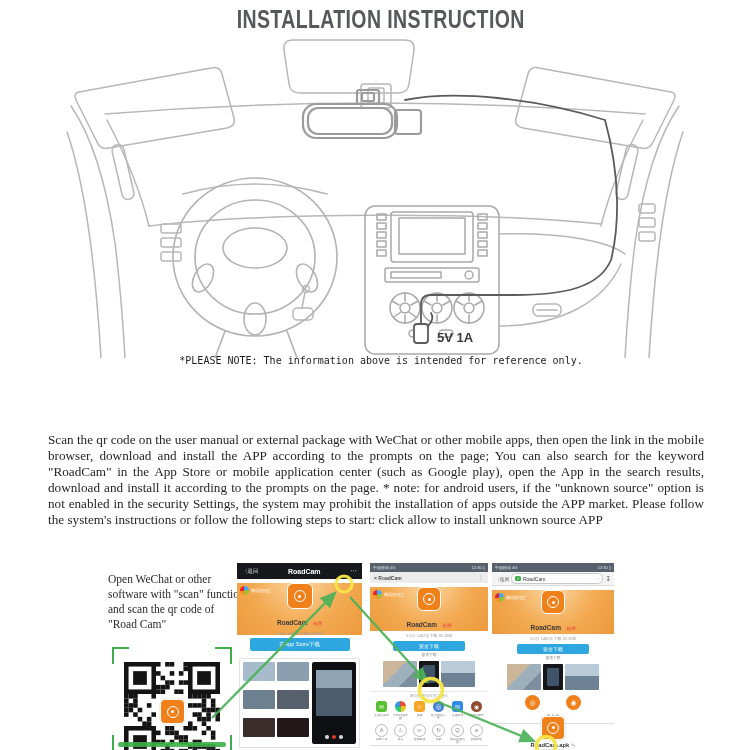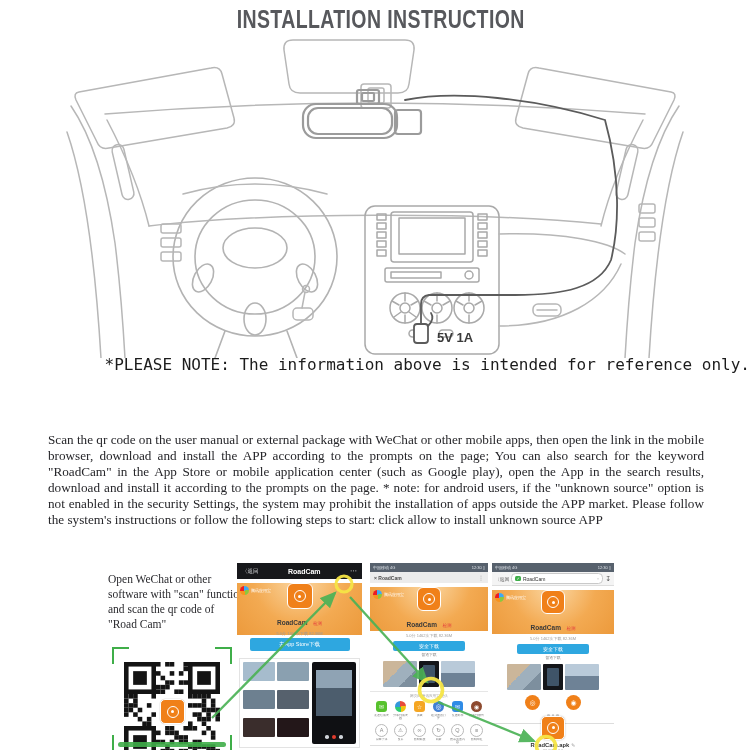--- a/index.html
+++ b/index.html
@@ -4,23 +4,23 @@
 <style>
   html,body{margin:0;padding:0;background:#fff;}
   .page{position:relative;width:750px;height:750px;background:#fff;overflow:hidden;
         font-family:"Liberation Sans",sans-serif;}
   
   .h-wrap{position:absolute;left:0;right:0;display:flex;justify-content:center;}
   .big-title{font-weight:bold;color:#57585c;transform:scaleX(0.78);transform-origin:center;
              white-space:nowrap;letter-spacing:0.5px;}
   .t1{top:5px;padding-left:12px;} .t1 .big-title{font-size:25px;}
   .t2{top:390px;} .t2 .big-title{font-size:23px;}
-  .note-line{position:absolute;top:355px;left:12px;right:0;text-align:right;
+  .note-line{position:absolute;top:355px;left:12px;right:0;text-align:center;
              font-family:"DejaVu Sans Mono","Liberation Mono",monospace;
-             font-size:16px;color:#1c1c1c;}
+             font-size:10px;color:#1c1c1c;}
   .body-par{position:absolute;top:432px;left:48px;width:656px;
             font-family:"Liberation Serif",serif;font-size:13.2px;line-height:16.1px;
             color:#26262a;text-align:justify;}
   
   .car{position:absolute;left:65px;top:28px;}
   .car svg text{font-family:"Liberation Sans",sans-serif;}
   
   .scan-text{position:absolute;left:108px;top:572px;width:138px;
              font-family:"Liberation Serif",serif;font-size:11.5px;line-height:15px;color:#2a2a2e;}
   .qr-block{position:absolute;left:112px;top:645px;width:120px;height:105px;}

